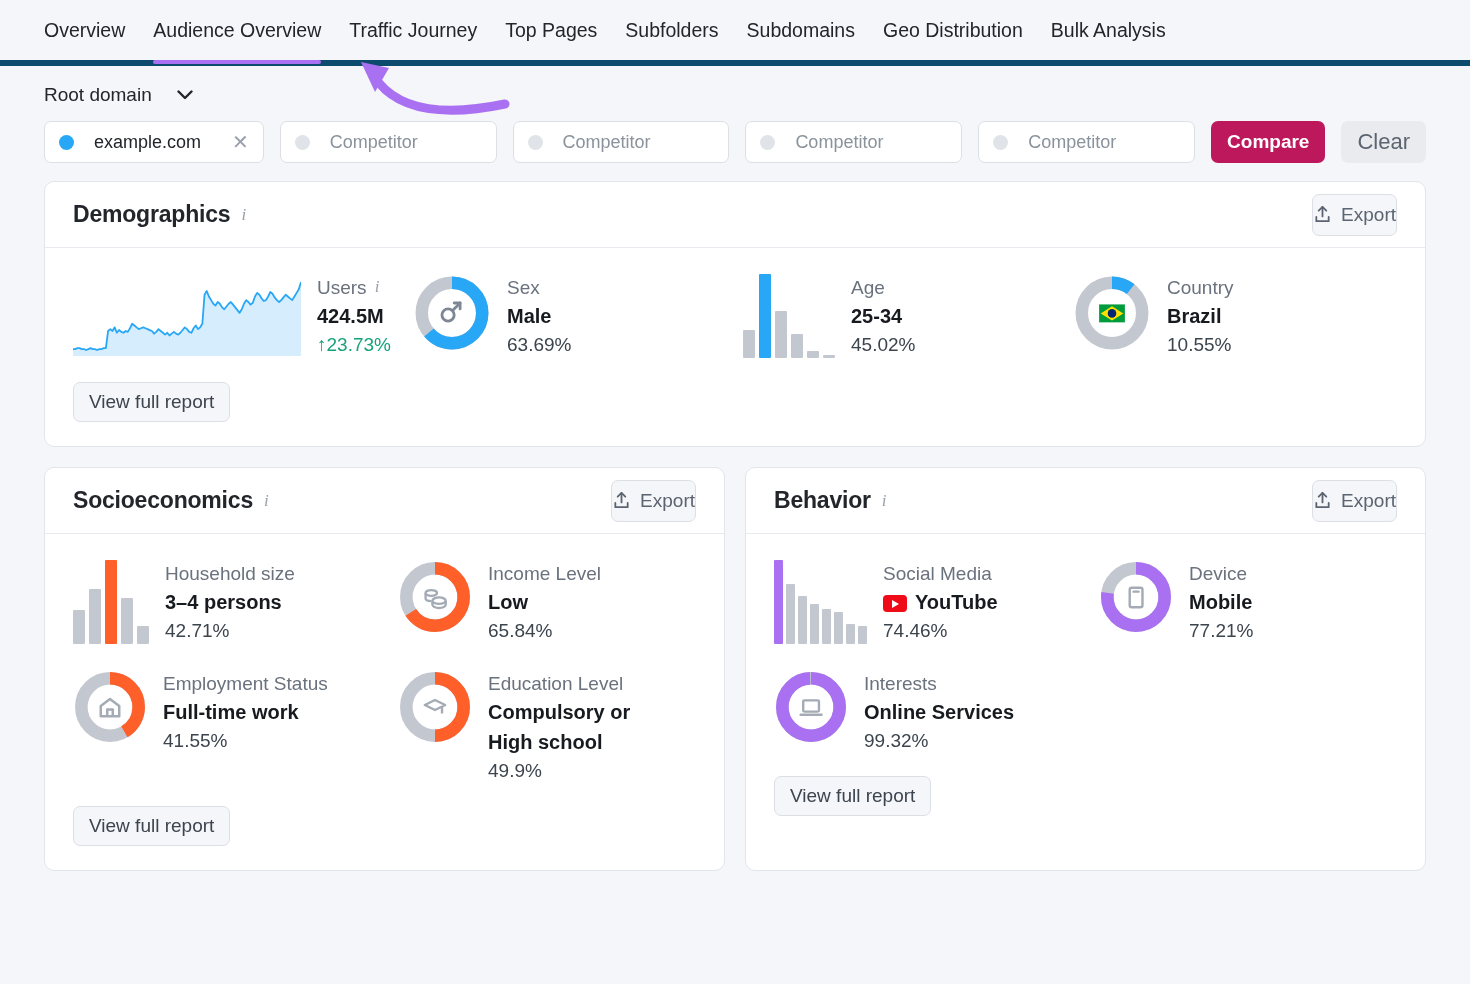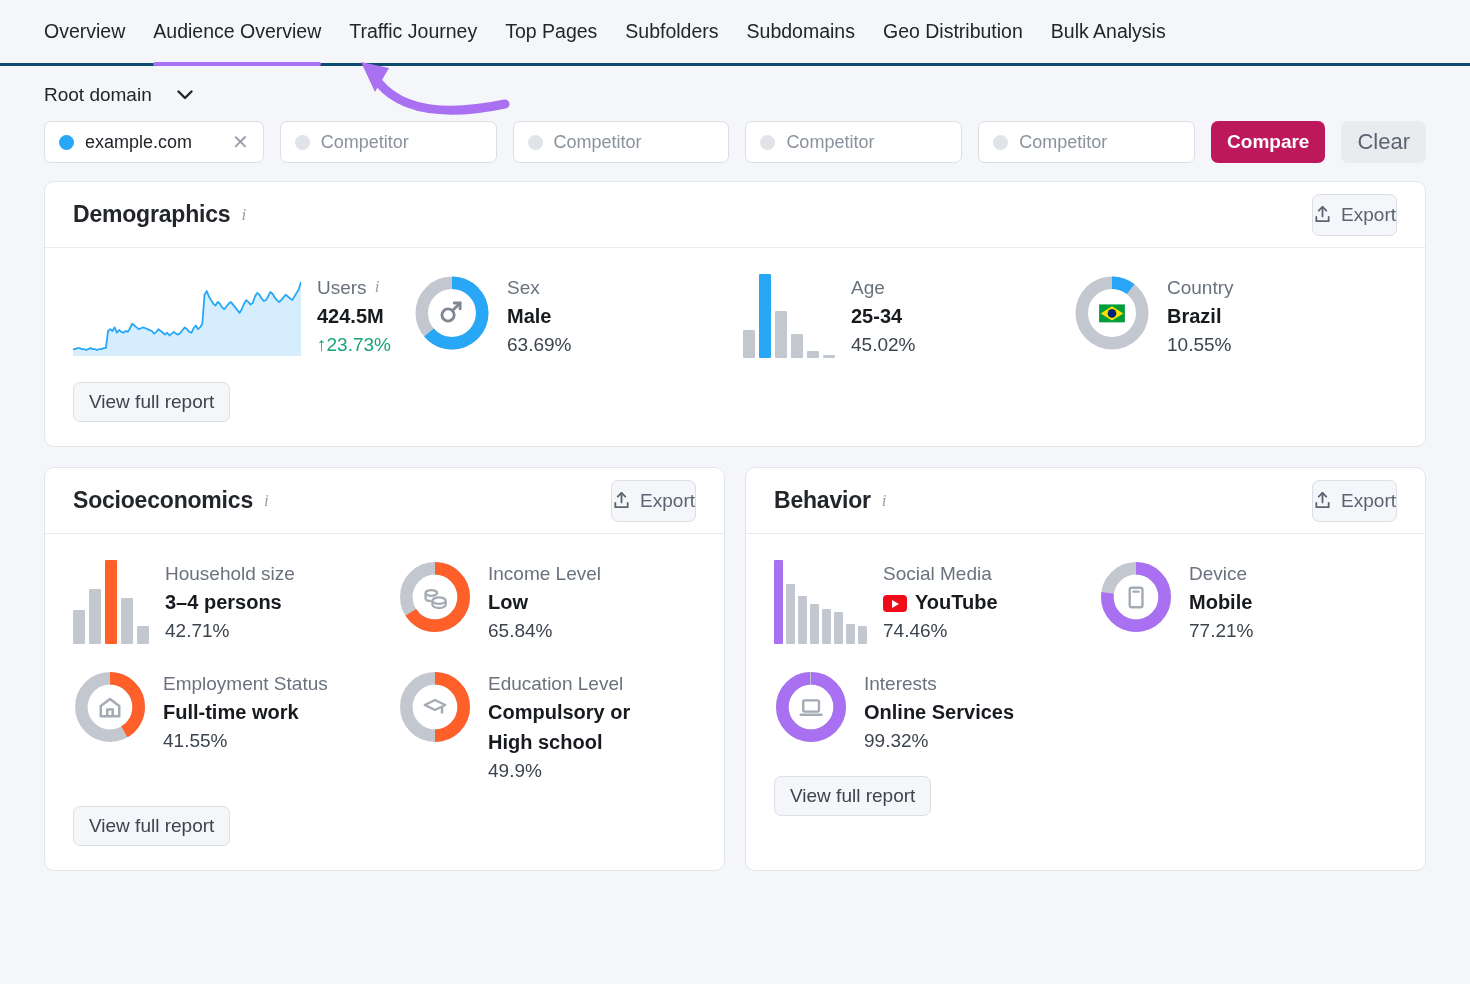--- a/index.html
+++ b/index.html
@@ -13,21 +13,21 @@
 
   
   .topnav {
     position: relative;
     height: 66px;
     display: flex;
     align-items: center;
     gap: 28px;
     padding: 0 40px 0 44px;
     background: #f4f6f9;
-    border-bottom: 3px solid #0c4a6e;
+    border-bottom: 6px solid #0c4a6e;
   }
   .tab {
     font-size: 19.5px;
     color: #22252a;
     white-space: nowrap;
     position: relative;
     height: 66px;
     display: flex;
     align-items: center;
     cursor: pointer;
@@ -70,21 +70,21 @@
     gap: 16px;
     margin-top: 15px;
   }
   .chip {
     height: 42px;
     background: #ffffff;
     border: 1px solid #dcdfe4;
     border-radius: 7px;
     display: flex;
     align-items: center;
-    gap: 11px;
+    gap: 20px;
     padding: 0 14px;
     font-size: 18px;
     cursor: pointer;
   }
   .chip.filled { width: 230px; }
   .chip.empty  { width: 227px; color: #8a929c; }
   .dot { width: 15px; height: 15px; border-radius: 50%; flex: none; }
   .dot.blue { background: #29a7f7; }
   .dot.grey { background: #e0e3e8; }
   .chip .label { flex: 1; }

